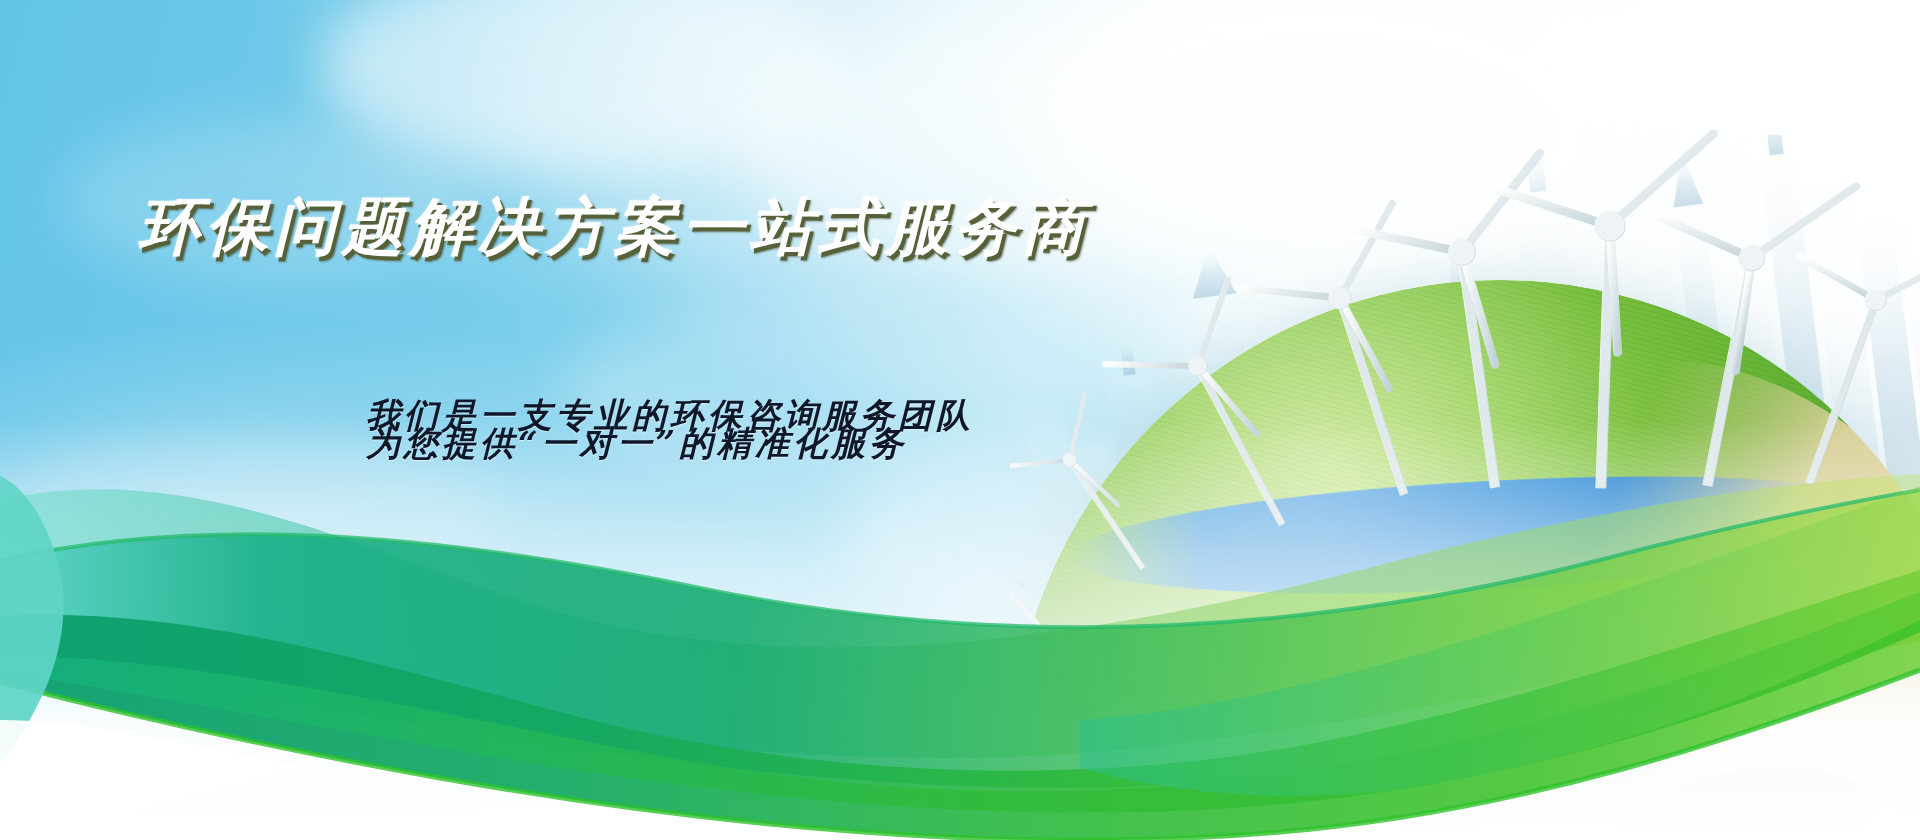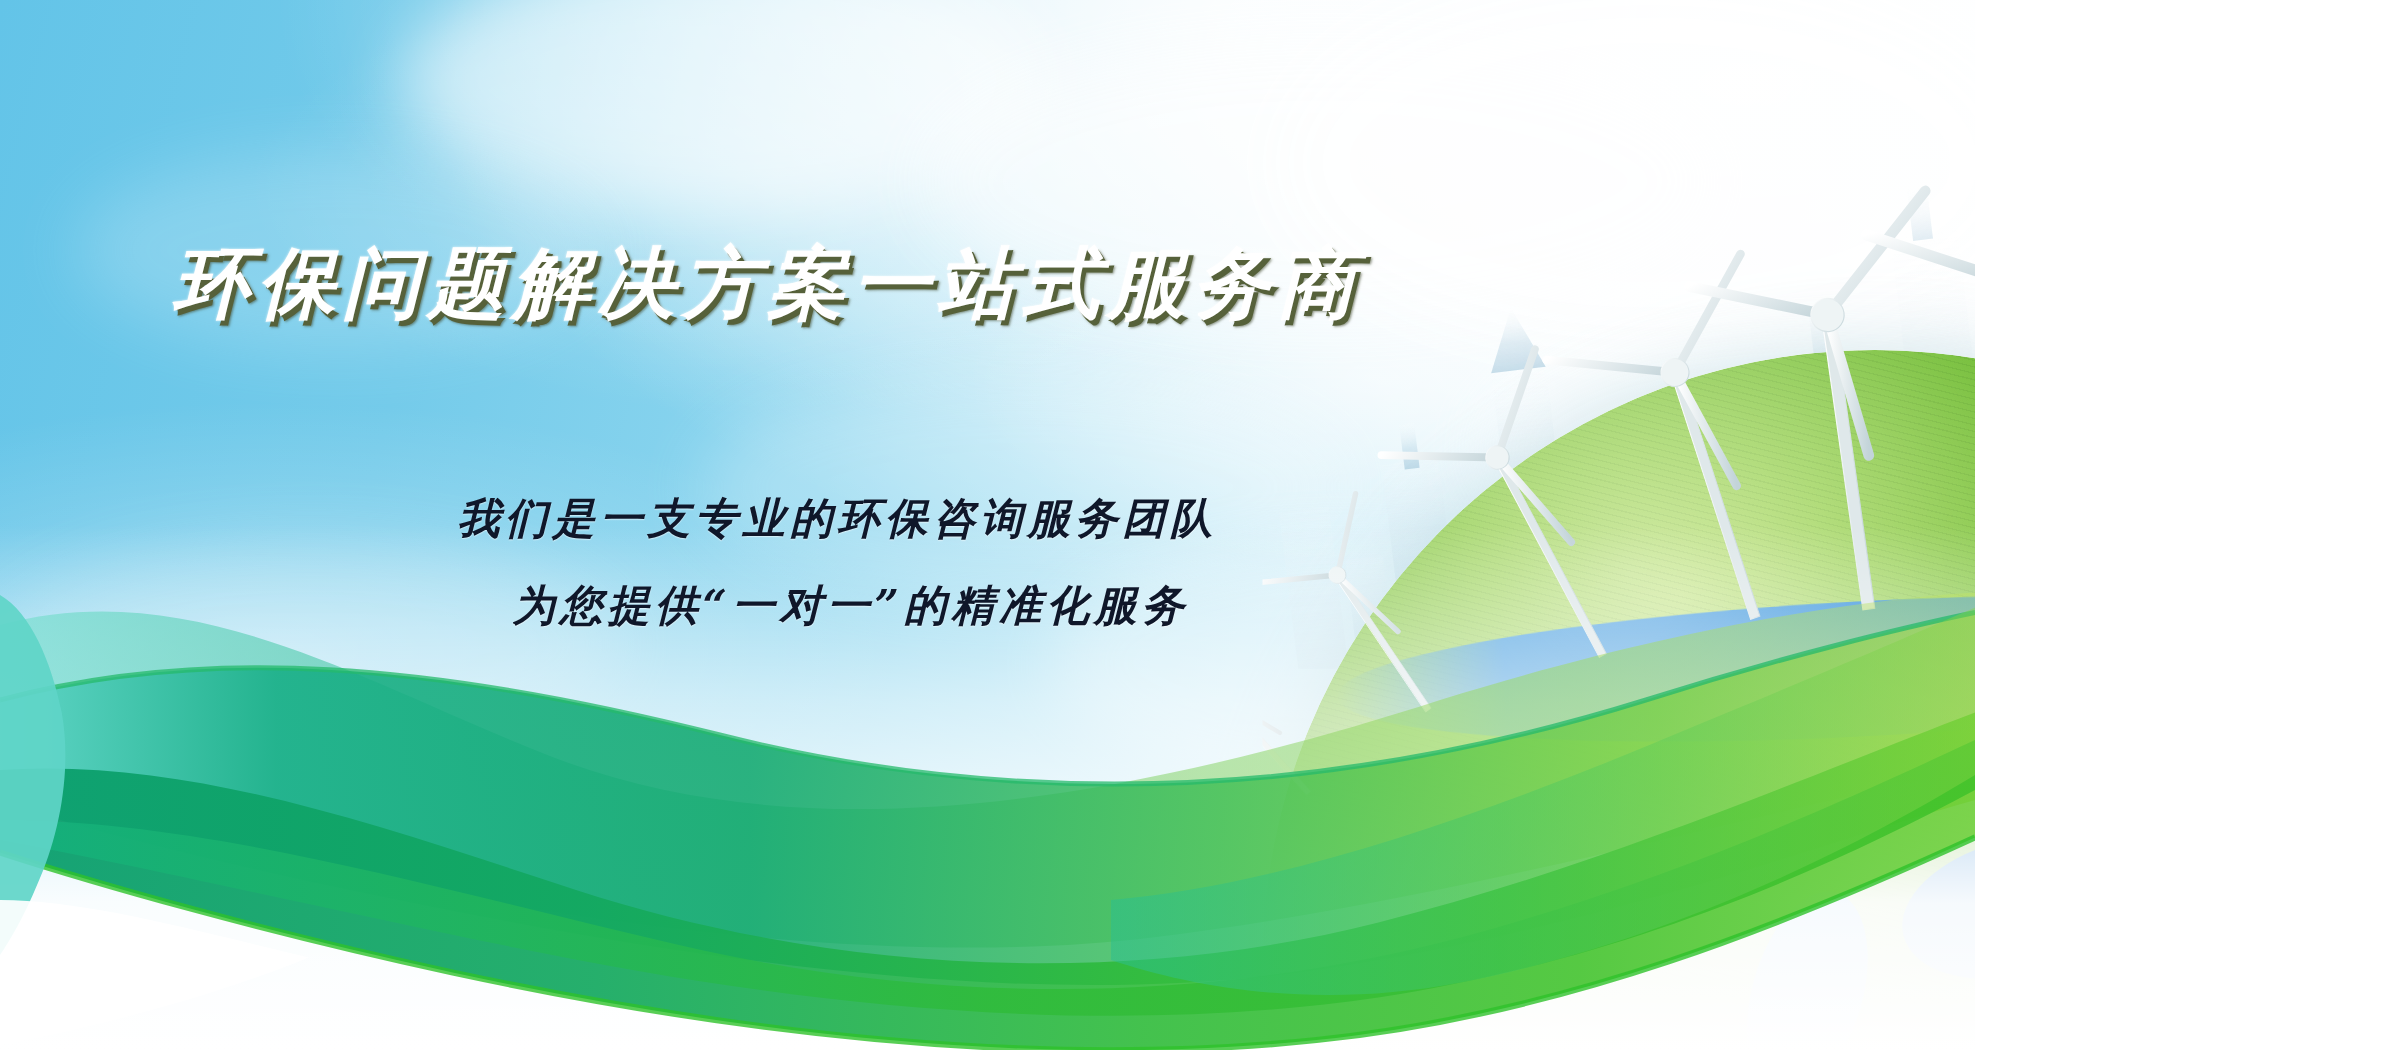--- a/index.html
+++ b/index.html
@@ -1,20 +1,20 @@
 <!DOCTYPE html>
 <html><head>
 <meta charset="utf-8">
 <style>
   html,body{margin:0;padding:0;background:#fff;}
   body{font-family:"Liberation Sans",sans-serif;}
 
   .banner{
     position:relative;
-    width:1580px;height:840px;
+    width:1920px;height:840px;
     overflow:hidden;
     background:#ffffff;
   }
 
   
   .sky{
     position:absolute;inset:0;
     background:
       radial-gradient(120% 100% at 88% 8%, rgba(255,255,255,.98) 0%, rgba(255,255,255,.85) 22%, rgba(255,255,255,0) 55%),
       radial-gradient(80% 70% at 62% 0%, rgba(255,255,255,.75) 0%, rgba(255,255,255,0) 60%),
@@ -127,21 +127,21 @@
     font-size:34px;line-height:1;
     letter-spacing:4px;
     color:#0f172a;
     font-family:"DejaVu Serif","Liberation Serif",serif;
     font-weight:600;
     font-style:italic;
     white-space:nowrap;
     text-shadow:0 1px 1px rgba(255,255,255,.55);
   }
   .sub1{top:398px;}
-  .sub2{top:468px;margin-left:44px;}
+  .sub2{top:426px;}
   .sub3{top:506px;}
 </style>
 </head>
 <body>
 
 <div class="banner">
 
   <div class="sky"></div>
   <div class="sky-soft"></div>
   <div class="cloud c1"></div>

